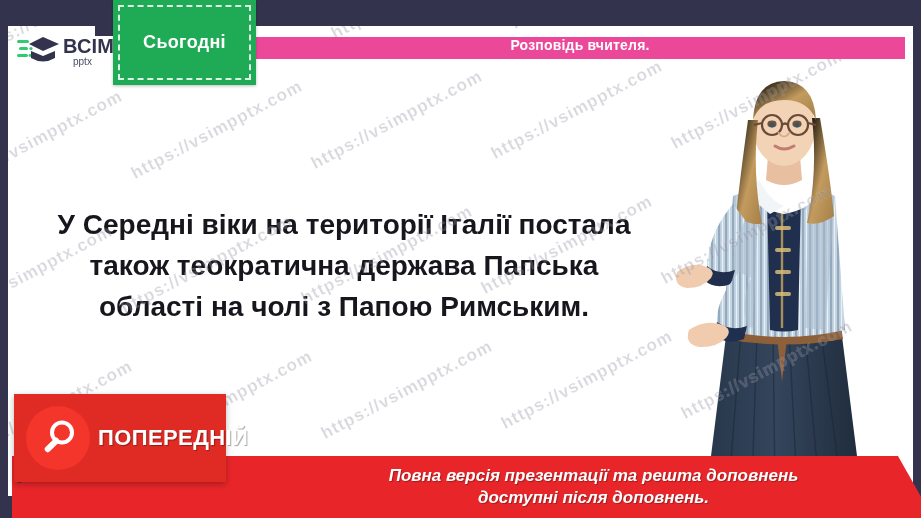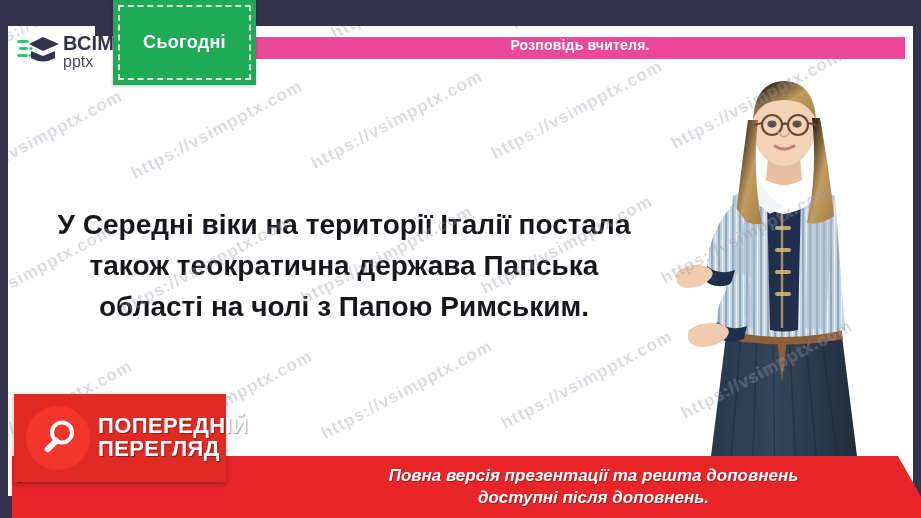--- a/index.html
+++ b/index.html
@@ -43,23 +43,24 @@
   }
   .logo-mark { width: 42px; height: 34px; flex: none; }
   .logo-text { display: flex; flex-direction: column; line-height: 1; }
   .logo-title {
     font-size: 20px;
     font-weight: 700;
     color: #33334d;
     letter-spacing: .2px;
   }
   .logo-sub {
-    font-size: 16px;
+    font-size: 10px;
     color: #4a4a63;
     margin-top: 1px;
+    margin-left: 10px;
   }
 
   
   .today-badge {
     position: absolute;
     left: 113px;
     top: 0px;
     width: 143px;
     height: 85px;
     background: #1faa55;
@@ -440,17 +441,16 @@
 
   <div class="preview-badge">
     <span class="preview-circle">
       <svg viewBox="0 0 42 42" xmlns="http://www.w3.org/2000/svg" aria-hidden="true">
         <circle cx="25" cy="15.5" r="10" fill="none" stroke="#ffffff" stroke-width="4"></circle>
         <rect x="6" y="25" width="18" height="6" rx="3" transform="rotate(-45 15 28)" fill="#ffffff"></rect>
       </svg>
     </span>
     <span class="preview-text">
       <span>ПОПЕРЕДНІЙ</span>
-      <span>ПЕРЕГЛЯД</span>
     </span>
   </div>
 
 </div>
 
 </body></html>

